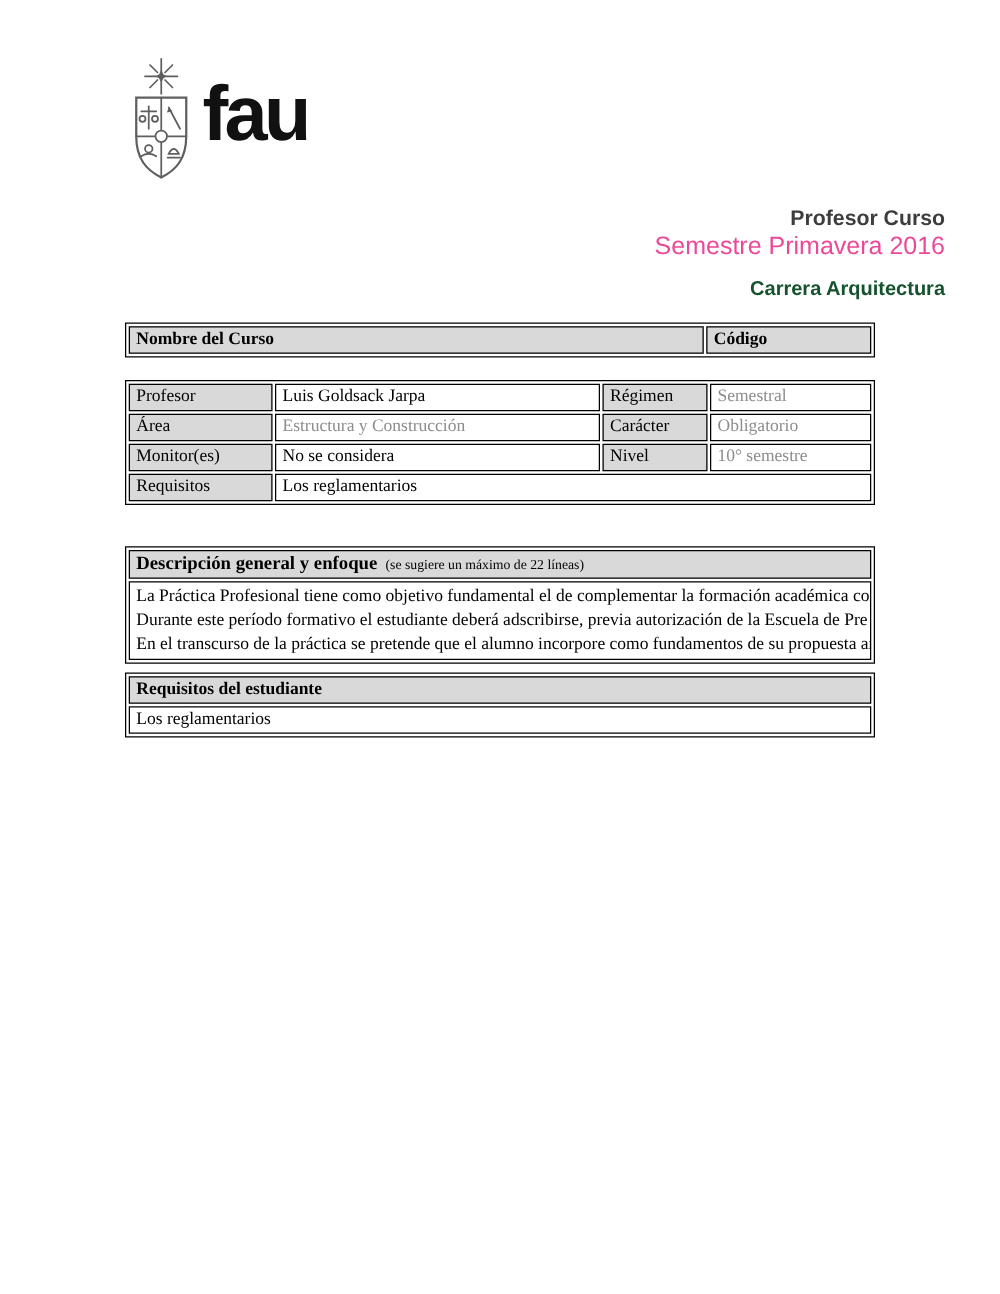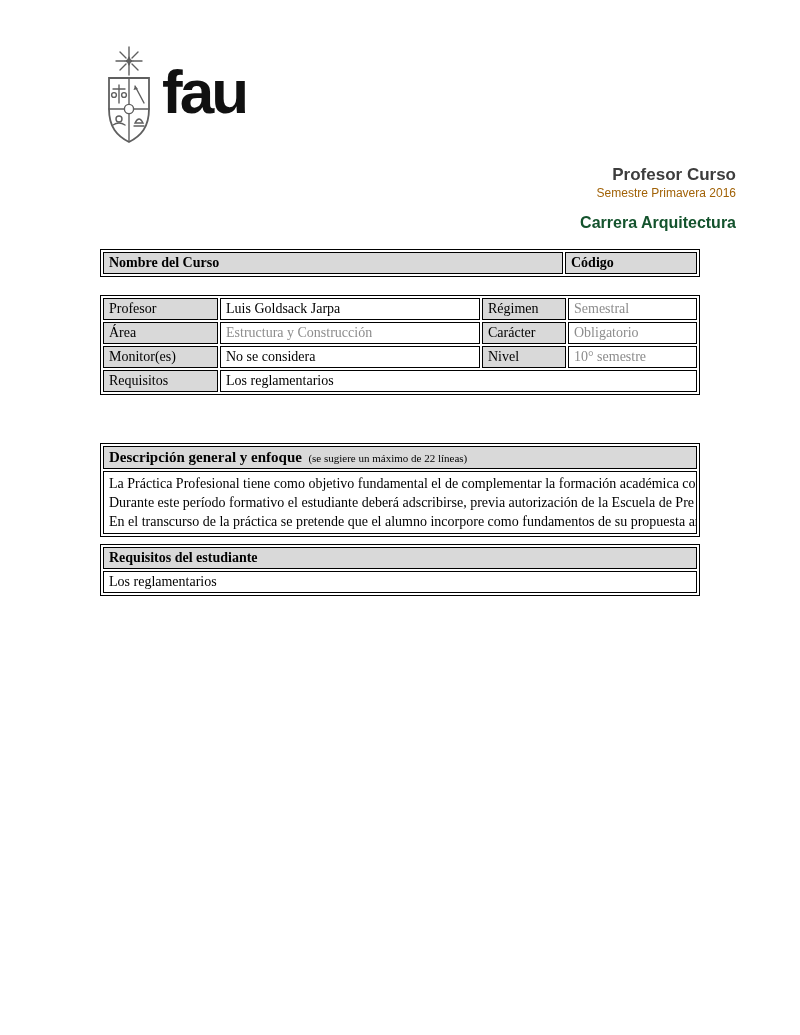--- a/index.html
+++ b/index.html
@@ -7,59 +7,59 @@
     --muted:#8c8c8c;
     --logo-red:#9c3d38;
   }
   *{box-sizing:border-box;}
   html,body{margin:0;padding:0;}
   body{
     width:800px;height:1035px;background:#ffffff;
     font-family:"Liberation Sans","DejaVu Sans",sans-serif;
     color:#000;overflow:hidden;
   }
-  .page{width:800px;height:1035px;padding:45px 64px 0 100px;position:relative;}
+  .page{width:800px;height:1035px;padding:45px 44px 0 100px;position:relative;}
 
   
   .logo-row{display:flex;align-items:flex-start;height:102px;}
   .crest{width:58px;height:100px;flex:0 0 auto;}
   .wordmark{
     font-size:62px;font-weight:bold;letter-spacing:-3px;line-height:1;
     margin:16px 0 0 4px;color:#111;
   }
   .logo-lines{margin:24px 0 0 8px;line-height:1.25;}
   .logo-line-sm{font-size:8.5px;font-weight:bold;color:#3a3a3a;letter-spacing:.2px;}
   .logo-line-red{color:var(--logo-red);}
   .logo-line-lg{font-size:12.5px;font-weight:bold;color:#2e2e2e;letter-spacing:.3px;margin-top:1px;}
   .logo-line-xs{font-size:6.8px;color:#7a7a7a;letter-spacing:.2px;}
 
   
   .title-block{text-align:right;margin-top:18px;}
   .doc-title{font-size:17px;font-weight:bold;color:#3d3d3d;}
-  .doc-subtitle{font-size:12px;color:#a16207;margin-top:1px;}
+  .doc-subtitle{font-size:20px;color:#ec4899;margin-top:1px;}
   .doc-career{font-size:16px;font-weight:bold;color:#14532d;margin-top:14px;}
 
   
   table.tbl{
     border-collapse:separate;border-spacing:2px;
     border:1px solid #000;width:600px;table-layout:fixed;font-family:Liberation Serif, serif;
   }
   table.tbl td{
     border:1px solid #000;padding:2px 5px;font-size:14px;
     height:22px;vertical-align:middle;overflow:hidden;white-space:nowrap;
   }
   td.hdr{background:var(--header-bg);font-weight:bold;}
   td.lbl{background:var(--header-bg);}
   td.muted{color:var(--muted);font-size:12px;}
 
   .course-table{margin-top:17px;}
   .info-table{margin-top:18px;}
 
   
-  table.section-table{margin-top:48px;}
+  table.section-table{margin-top:33px;}
   td.sec-hdr{background:var(--header-bg);white-space:normal;}
   .sec-title{font-weight:bold;font-size:15px;}
   .sec-note{font-size:11px;font-weight:normal;margin-left:3px;}
   td.sec-body{
     height:376px;vertical-align:top;padding:15px 4px 4px 4px;white-space:normal;
   }
   td.sec-body p{margin:0;text-align:justify;font-size:14px;line-height:19px;}
   table.req-table{margin-top:7px;}
   td.req-hdr{background:var(--header-bg);font-weight:bold;font-size:14px;}
   td.req-body{height:26px;font-size:14px;}

